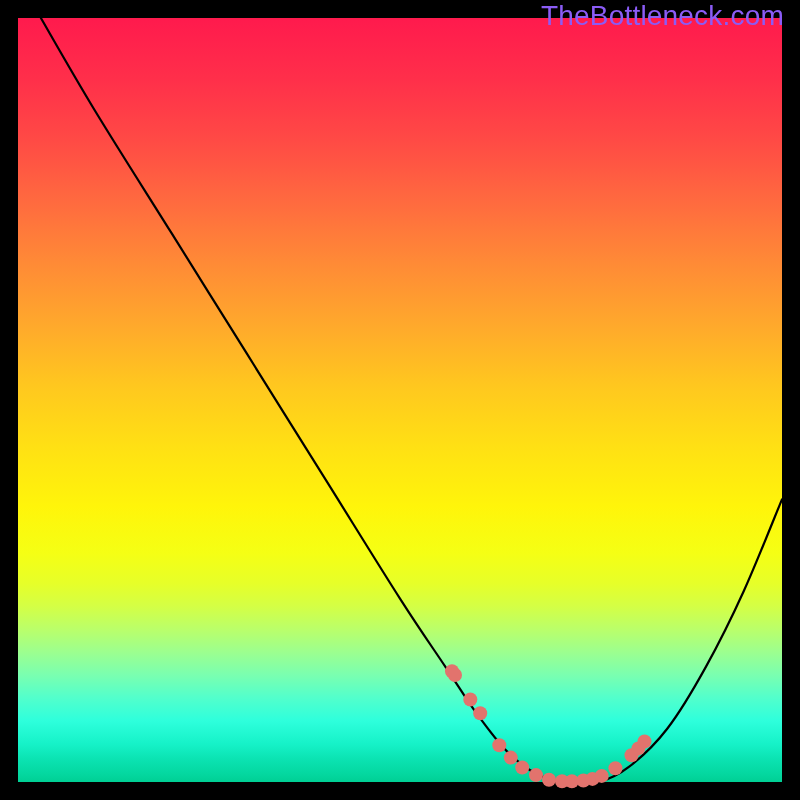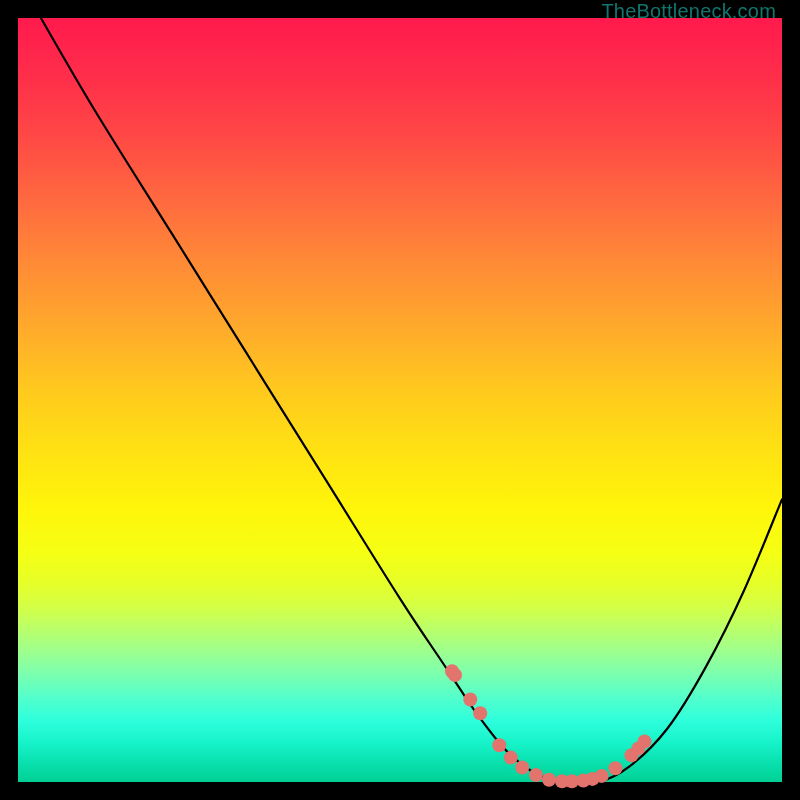--- a/index.html
+++ b/index.html
@@ -36,24 +36,24 @@
       #2effdc 92%,
       #16f2c8 95%,
       #0be3b2 97%,
       #04d79f 99%,
       #00cf94 100%
     );
   }
   .watermark {
     position: absolute;
     top: 0px;
-    right: 24px;
+    right: 16px;
     font-family: Arial, Helvetica, sans-serif;
-    font-size: 20px;
-    color: #0f766e;
+    font-size: 28px;
+    color: #8b5cf6;
     letter-spacing: 0.2px;
     font-weight: 500;
   }
   svg.curve {
     position: absolute;
     left: 0; top: 0;
     width: 764px;
     height: 764px;
     overflow: visible;
   }

